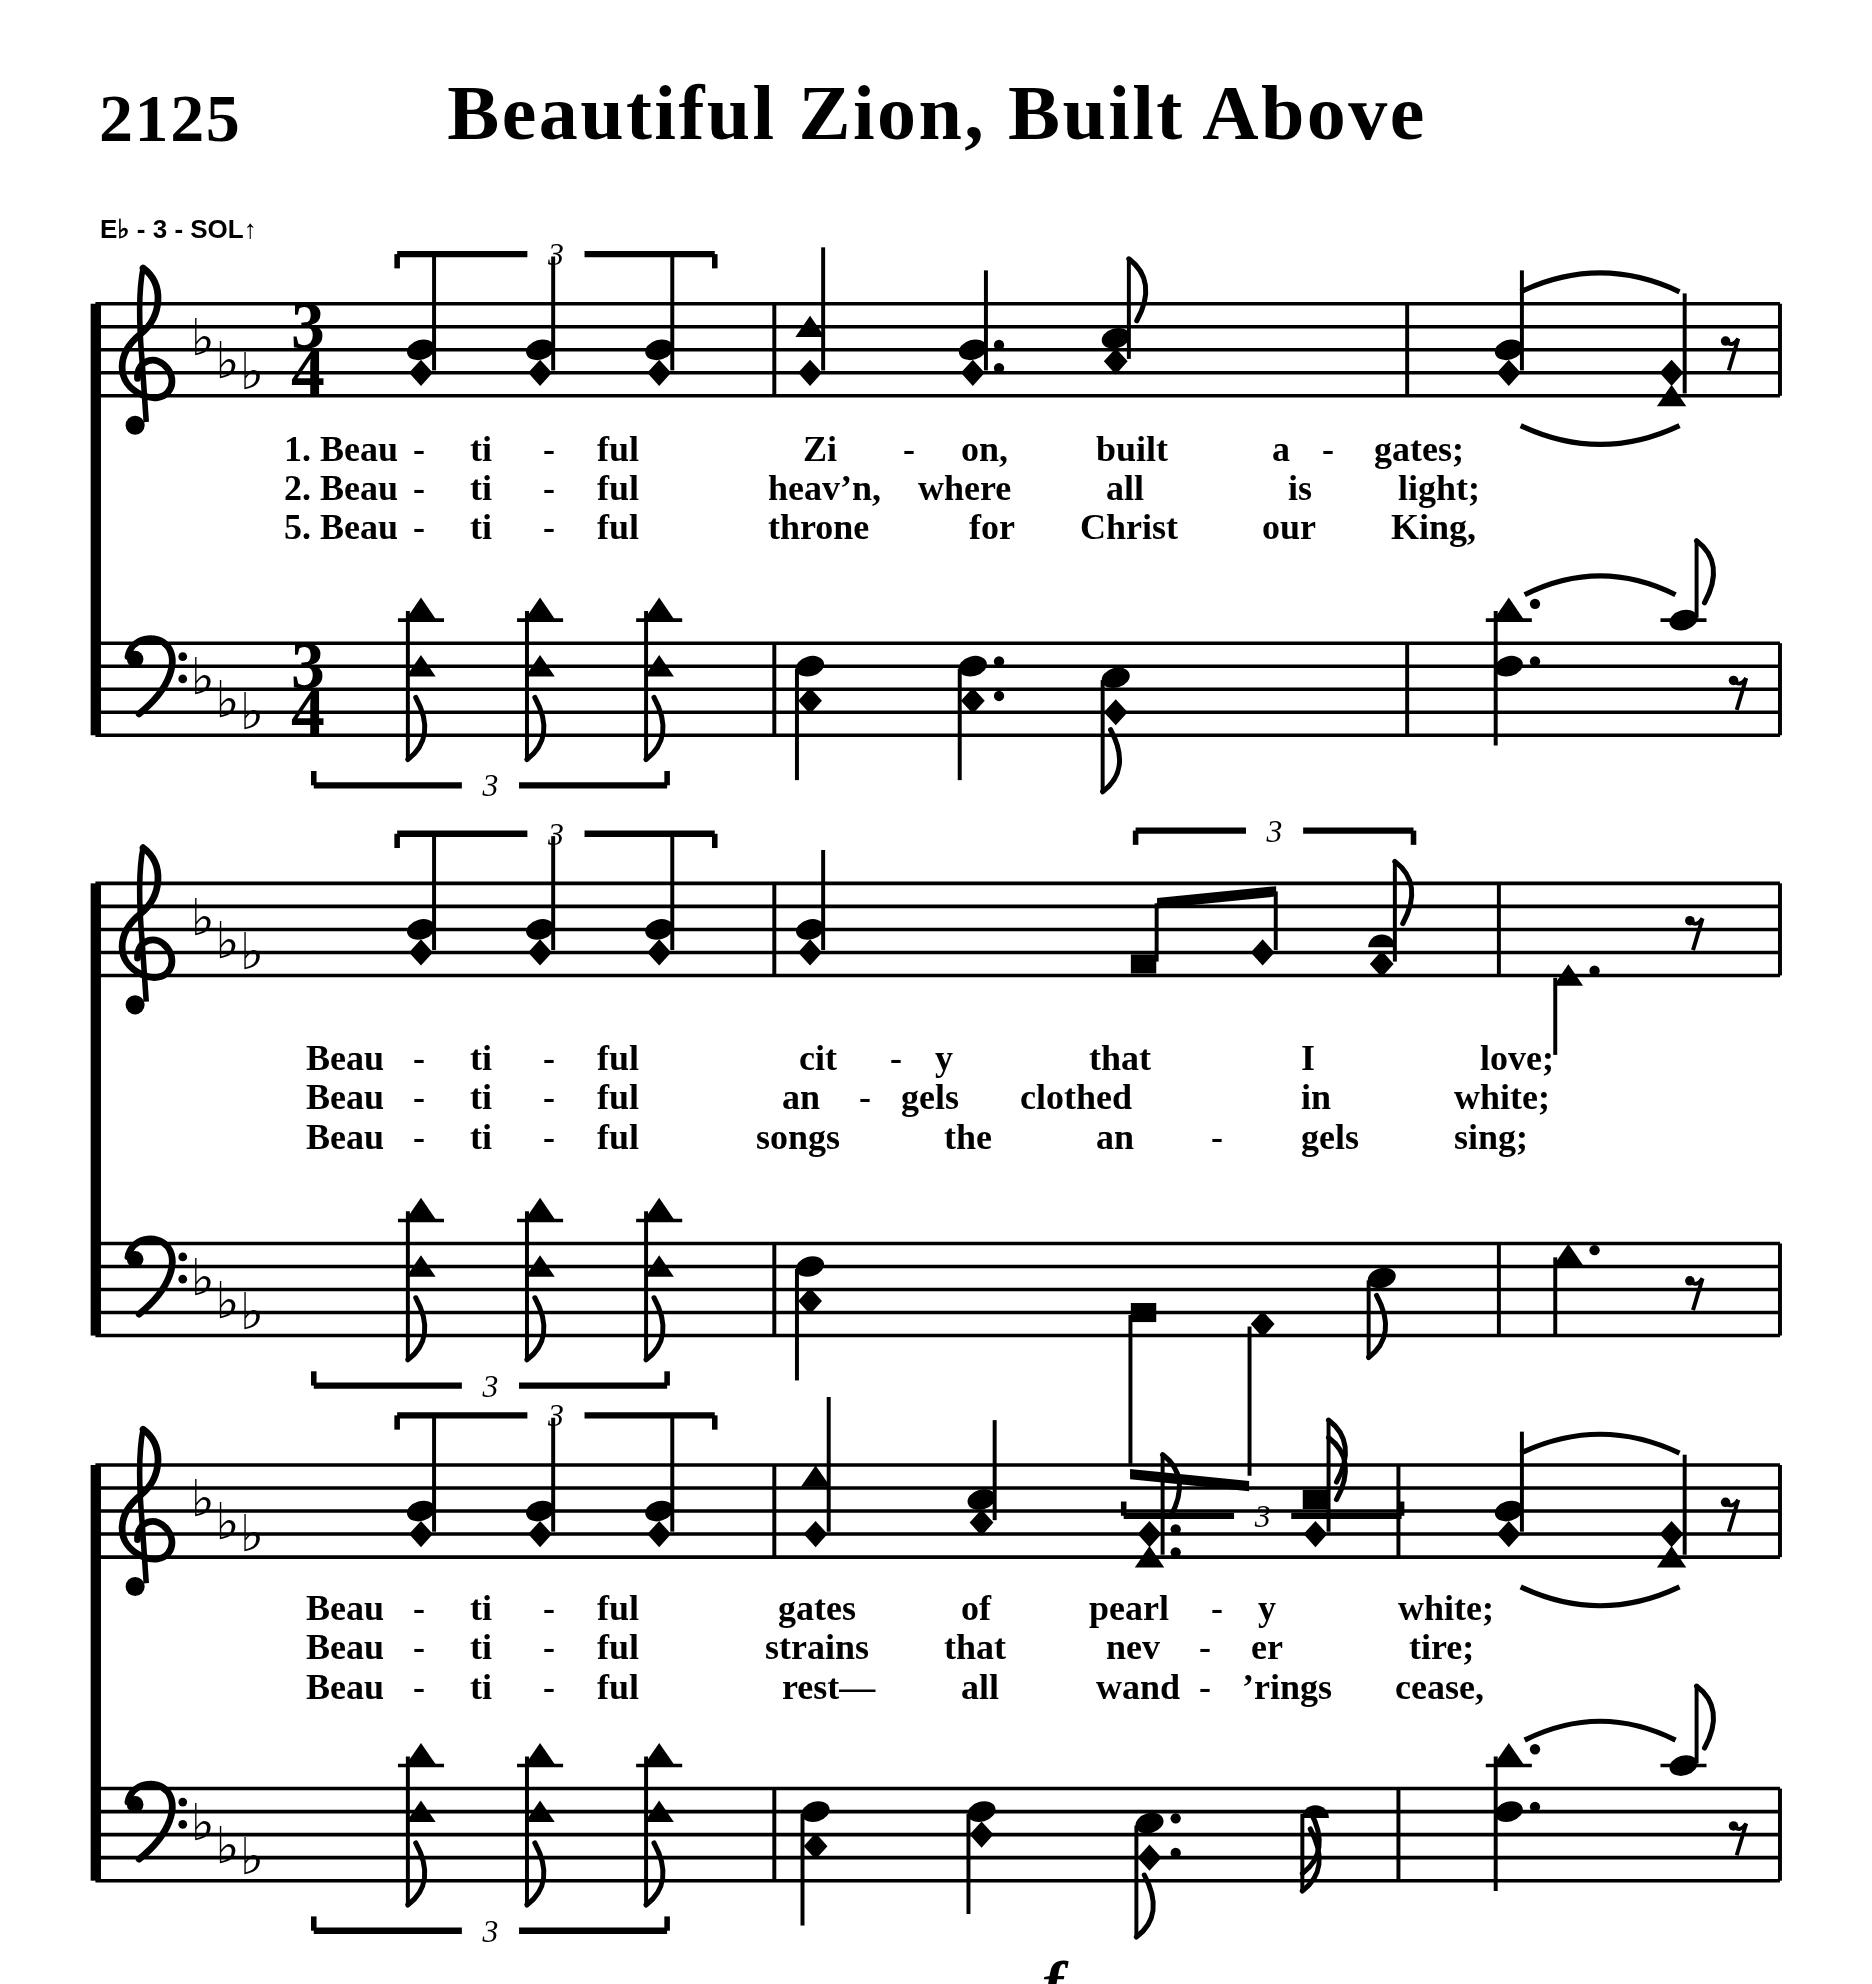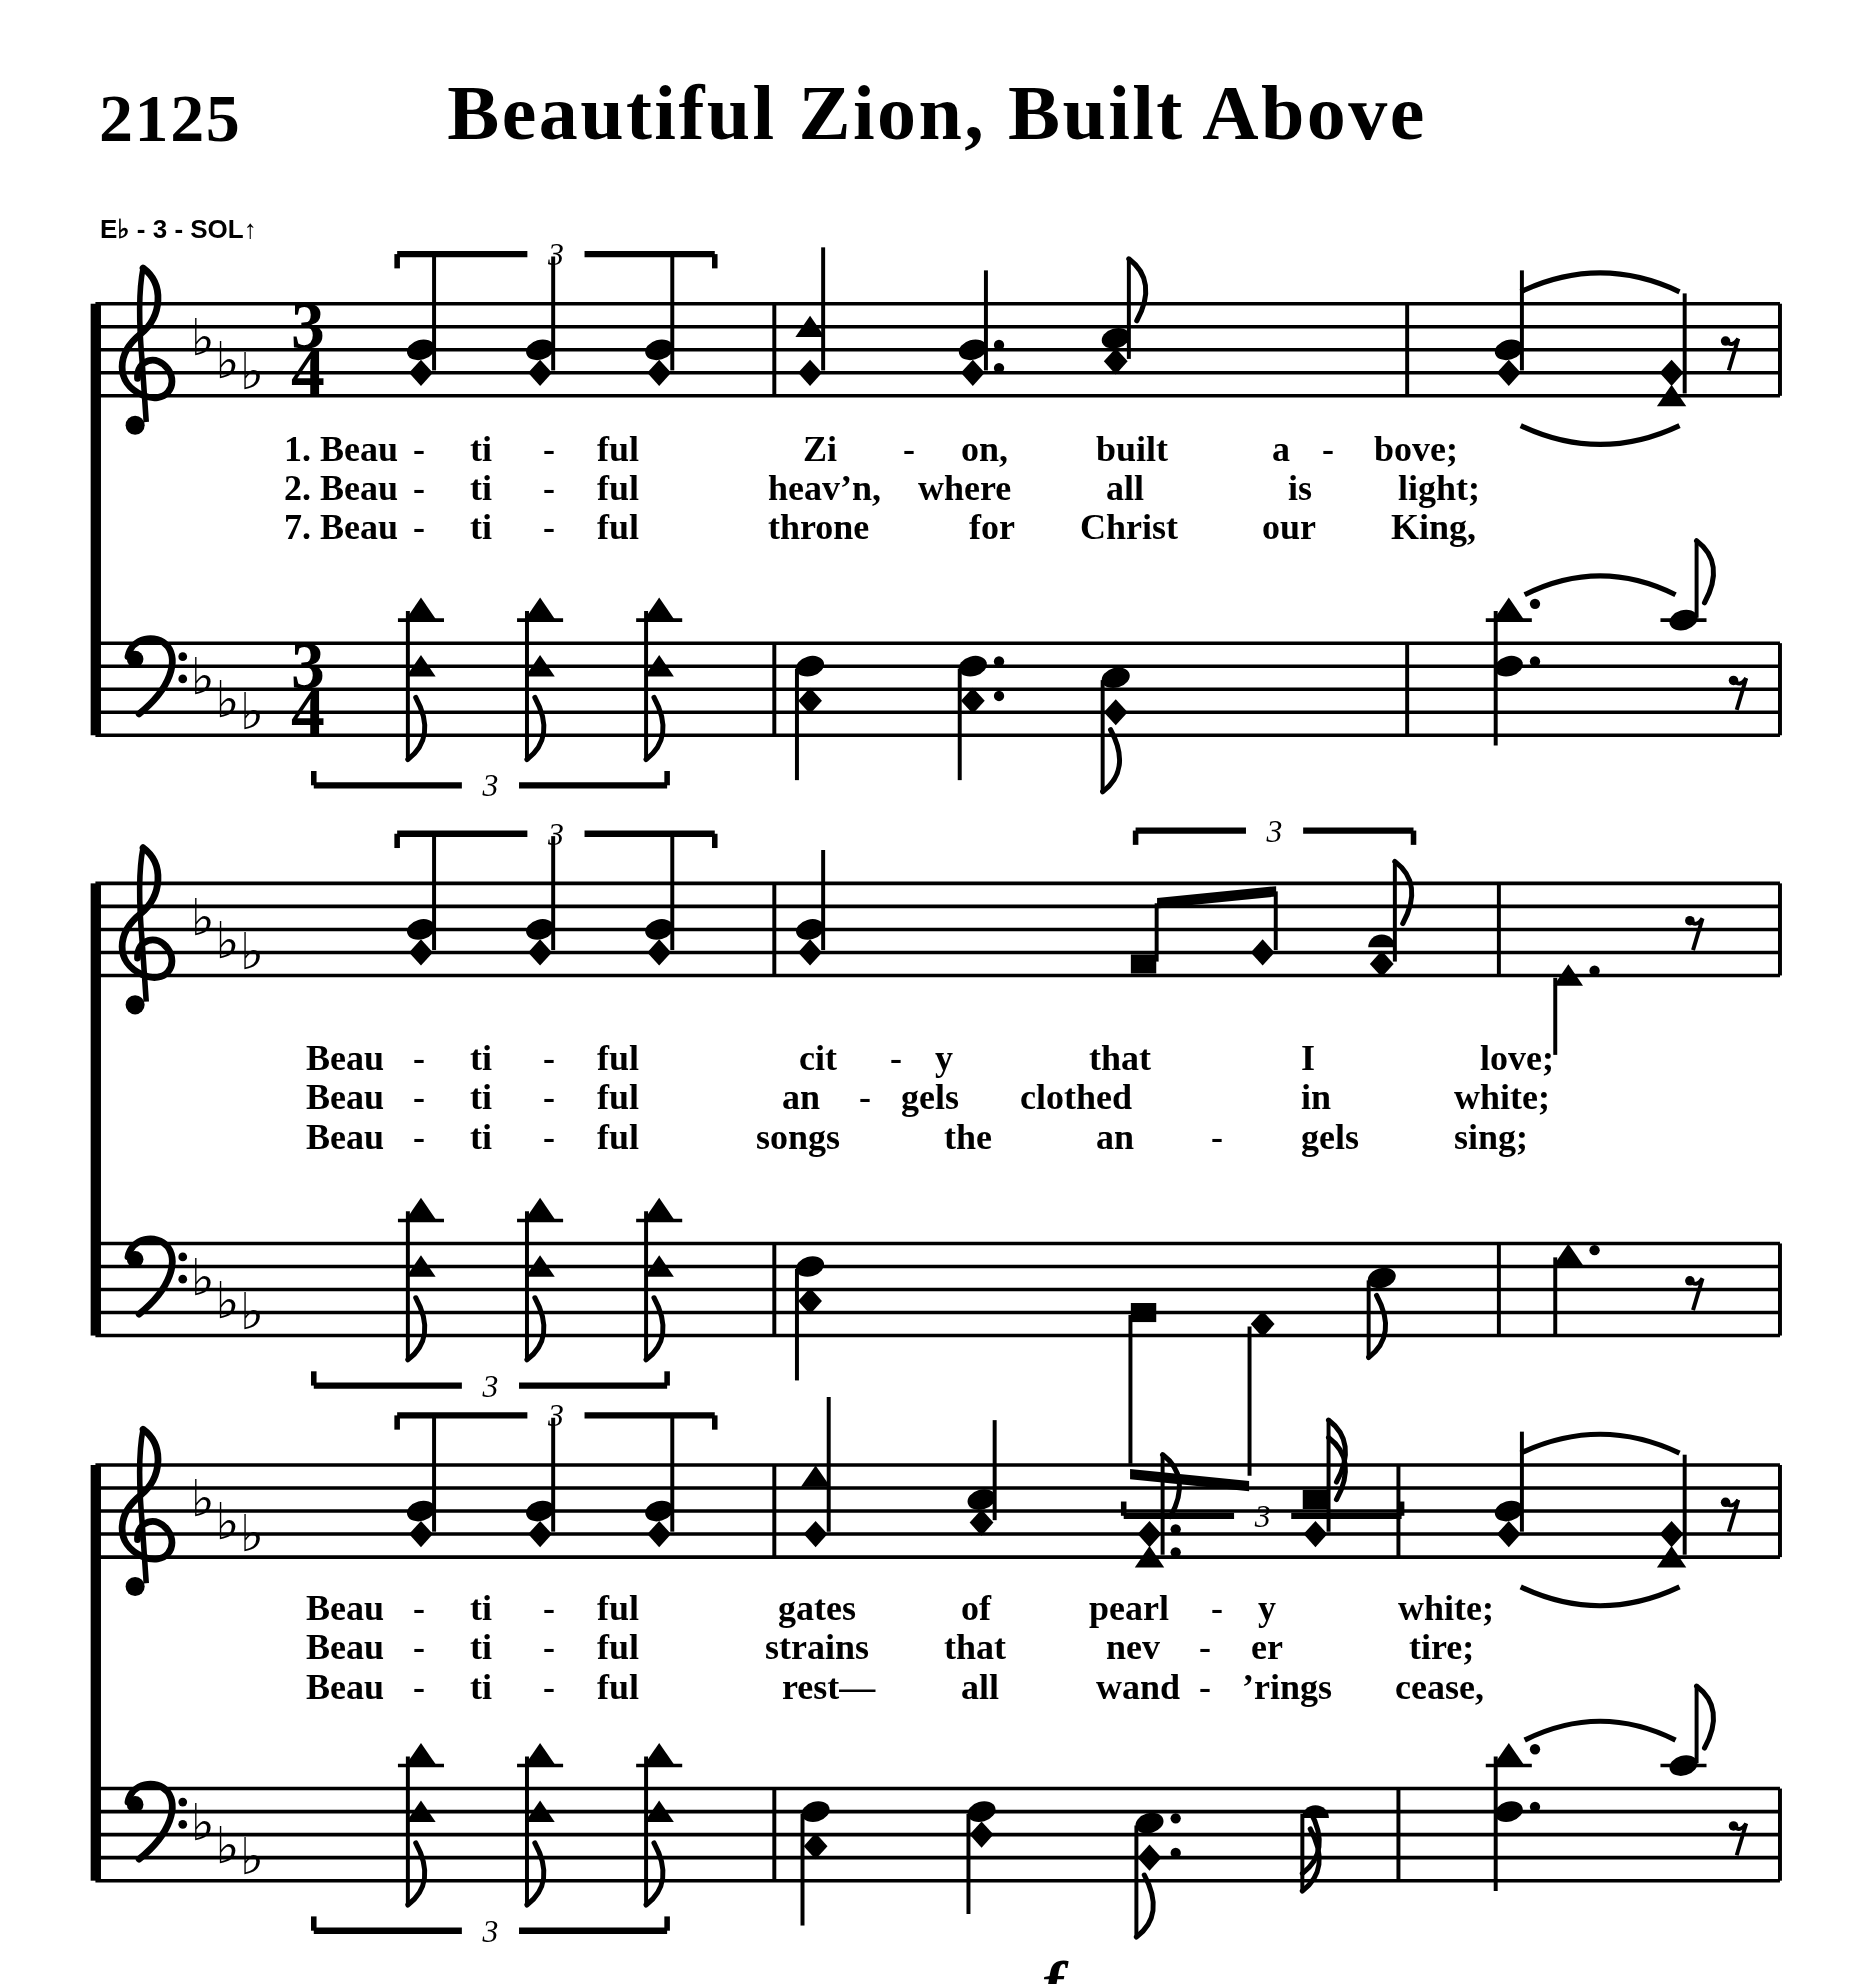--- a/index.html
+++ b/index.html
@@ -514,32 +514,32 @@
       <span class="lyric" style="left: 413px; top: 431px;">-</span>
       <span class="lyric" style="left: 470px; top: 431px;">ti</span>
       <span class="lyric" style="left: 543px; top: 431px;">-</span>
       <span class="lyric" style="left: 597px; top: 431px;">ful</span>
       <span class="lyric" style="left: 803px; top: 431px;">Zi</span>
       <span class="lyric" style="left: 903px; top: 431px;">-</span>
       <span class="lyric" style="left: 961px; top: 431px;">on,</span>
       <span class="lyric" style="left: 1096px; top: 431px;">built</span>
       <span class="lyric" style="left: 1272px; top: 431px;">a</span>
       <span class="lyric" style="left: 1322px; top: 431px;">-</span>
-      <span class="lyric" style="left: 1374px; top: 431px;">bove;</span>
+      <span class="lyric" style="left: 1374px; top: 431px;">gates;</span>
       <span class="lyric" style="left: 284px; top: 470px;">2. Beau</span>
       <span class="lyric" style="left: 413px; top: 470px;">-</span>
       <span class="lyric" style="left: 470px; top: 470px;">ti</span>
       <span class="lyric" style="left: 543px; top: 470px;">-</span>
       <span class="lyric" style="left: 597px; top: 470px;">ful</span>
       <span class="lyric" style="left: 768px; top: 470px;">heav’n,</span>
       <span class="lyric" style="left: 918px; top: 470px;">where</span>
       <span class="lyric" style="left: 1106px; top: 470px;">all</span>
       <span class="lyric" style="left: 1288px; top: 470px;">is</span>
       <span class="lyric" style="left: 1398px; top: 470px;">light;</span>
-      <span class="lyric" style="left: 284px; top: 509px;">7. Beau</span>
+      <span class="lyric" style="left: 284px; top: 509px;">5. Beau</span>
       <span class="lyric" style="left: 413px; top: 509px;">-</span>
       <span class="lyric" style="left: 470px; top: 509px;">ti</span>
       <span class="lyric" style="left: 543px; top: 509px;">-</span>
       <span class="lyric" style="left: 597px; top: 509px;">ful</span>
       <span class="lyric" style="left: 768px; top: 509px;">throne</span>
       <span class="lyric" style="left: 969px; top: 509px;">for</span>
       <span class="lyric" style="left: 1080px; top: 509px;">Christ</span>
       <span class="lyric" style="left: 1262px; top: 509px;">our</span>
       <span class="lyric" style="left: 1391px; top: 509px;">King,</span>
       <span class="lyric" style="left: 306px; top: 1040px;">Beau</span>

